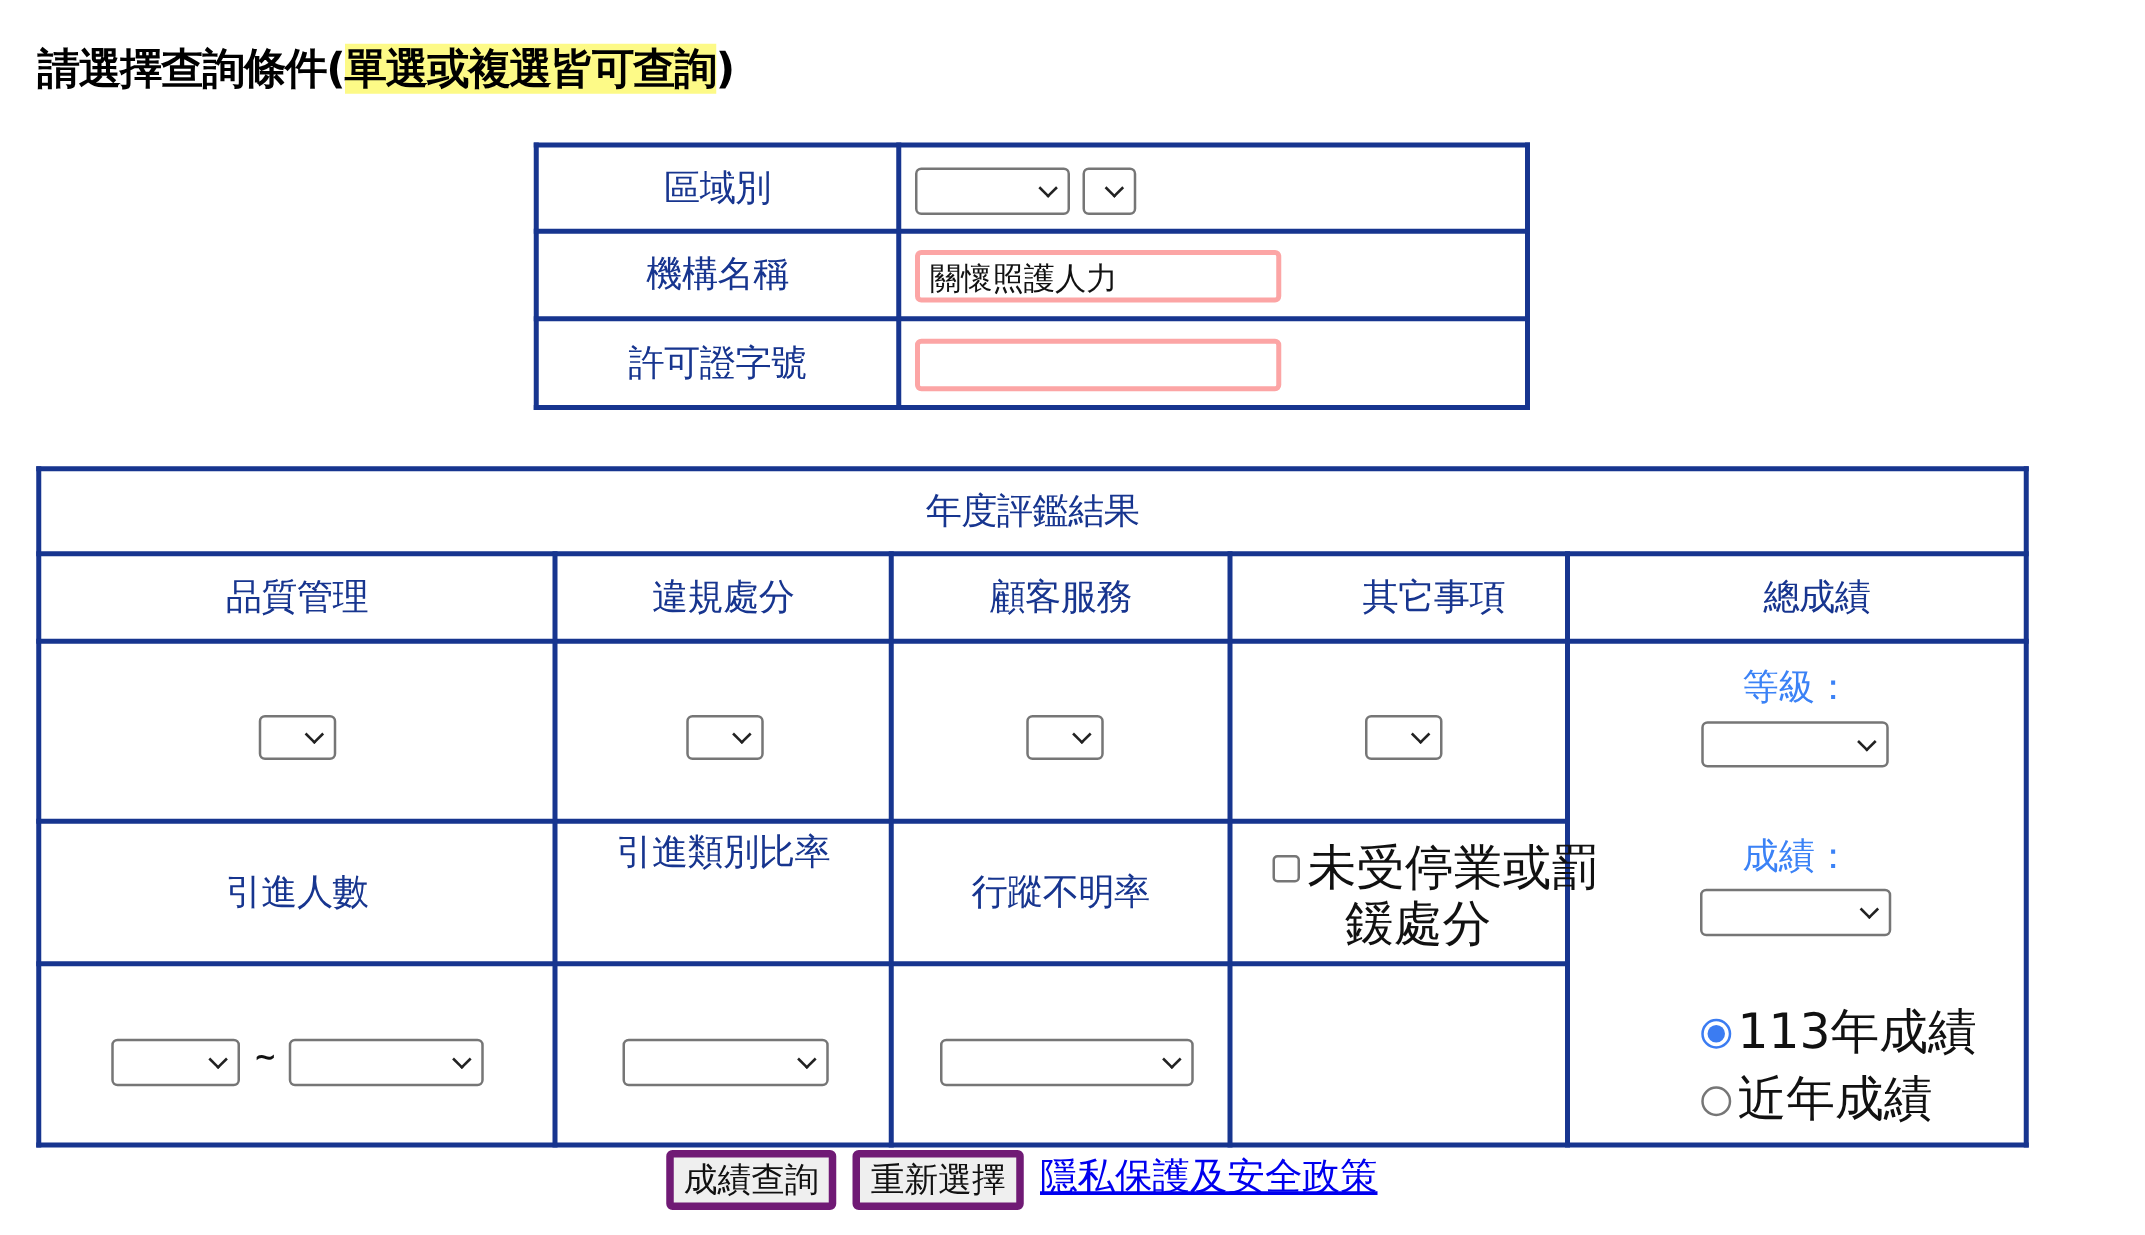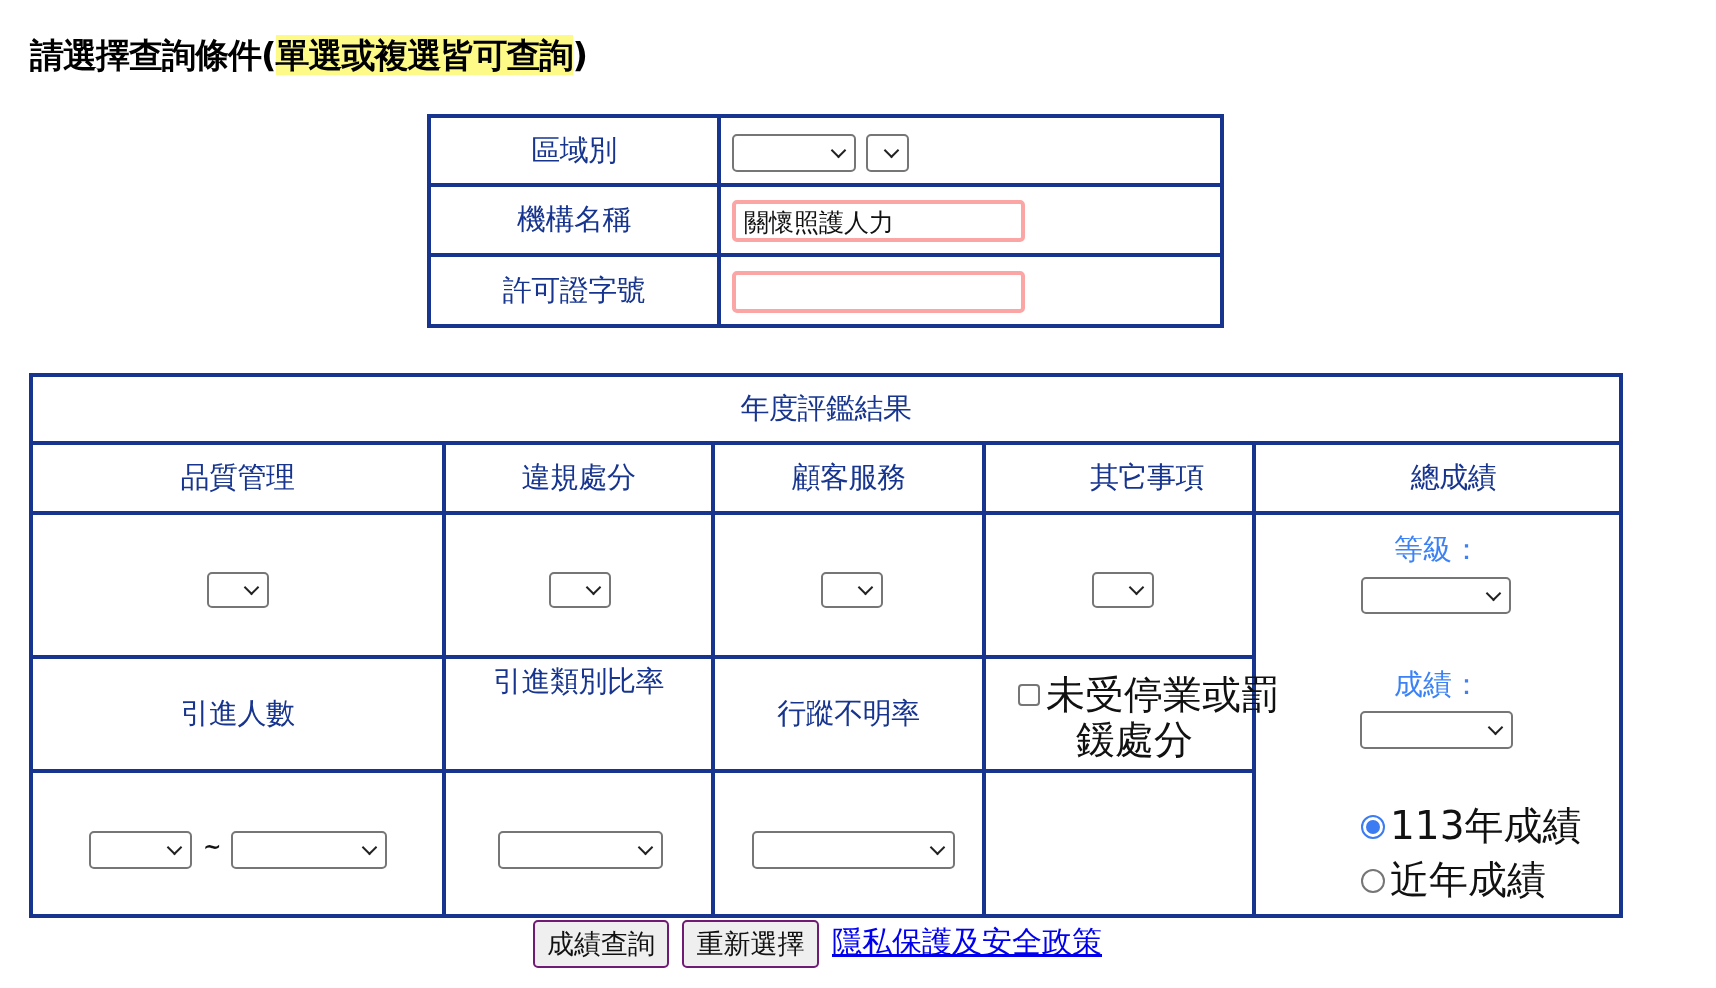--- a/index.html
+++ b/index.html
@@ -43,21 +43,21 @@
     transform: rotate(45deg);
   }
   .txt {
     position: absolute; box-sizing: border-box;
     border: 4px solid #fca5a5; border-radius: 5px; background: #fff;
     font-size: 25px; padding: 0 8px; line-height: 38px; color: #111;
     font-family: "DejaVu Sans", sans-serif; white-space: nowrap; overflow: hidden;
   }
   .btn {
     position: absolute; box-sizing: border-box;
-    border: 2px solid #701a75; border-radius: 5px; background: #efefef;
+    border: 6px solid #701a75; border-radius: 5px; background: #efefef;
     font-size: 27px; color: #111; display: flex; align-items: center; justify-content: center;
     white-space: nowrap;
   }
   .link {
     position: absolute; color: #0000ee; text-decoration: underline;
     font-size: 30px; white-space: nowrap; line-height: 40px;
   }
   .checkbox {
     position: absolute; width: 22px; height: 22px; box-sizing: border-box;
     border: 2px solid #767676; border-radius: 4px; background: #fff;

